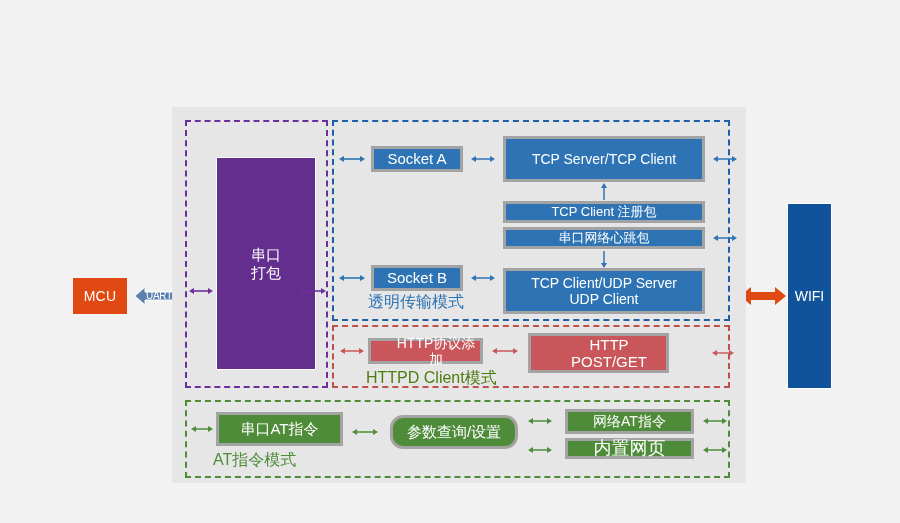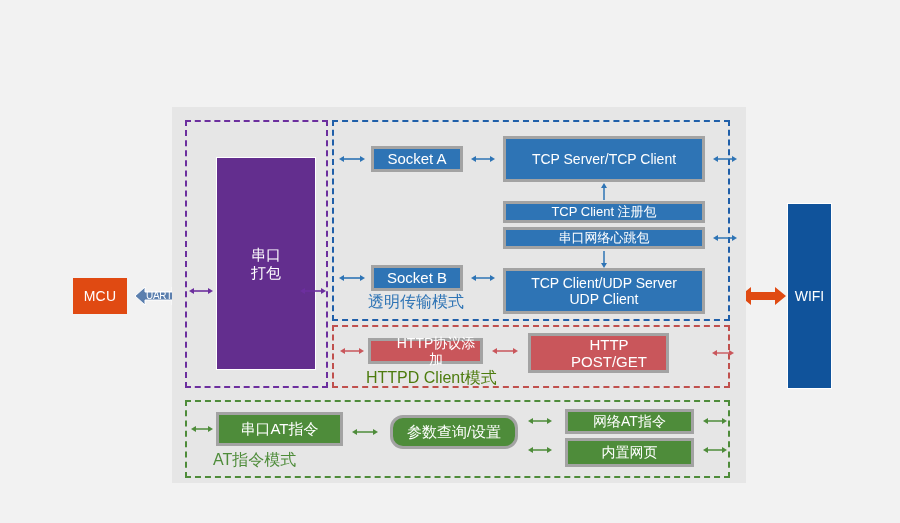--- a/index.html
+++ b/index.html
@@ -107,21 +107,21 @@
                   font-size: 14px; flex-direction: row; }
   .b-reg        { left: 503px; top: 201px; width: 202px; height: 22px; font-size: 13px; }
   .b-heart      { left: 503px; top: 227px; width: 202px; height: 22px; font-size: 13px; }
   .b-tcpclient  { left: 503px; top: 268px; width: 202px; height: 46px;
                   font-size: 14px; flex-direction: column; }
   .b-httpadd    { left: 368px; top: 338px; width: 115px; height: 26px; font-size: 14px; }
   .b-httppost   { left: 528px; top: 333px; width: 141px; height: 40px; font-size: 15px; }
   .b-atserial   { left: 216px; top: 412px; width: 127px; height: 34px; font-size: 15px; }
   .b-param      { left: 390px; top: 415px; width: 128px; height: 34px; font-size: 15px; border-radius: 13px; }
   .b-netat      { left: 565px; top: 409px; width: 129px; height: 25px; font-size: 14px; }
-  .b-webpage    { left: 565px; top: 438px; width: 129px; height: 29px; font-size: 14px; }
+  .b-webpage    { left: 565px; top: 438px; width: 129px; height: 21px; font-size: 18px; }
 
   
   .caption { font-size: 16px; white-space: nowrap; }
   .cap-trans { left: 368px; top: 292px; color: #2e74b5; }
   .cap-http  { left: 366px; top: 368px; color: #4d7c0f; }
   .cap-at    { left: 213px; top: 450px; color: #4e8c3a; }
 
   .arrow-svg { display: block; }
 </style>
 </head>

